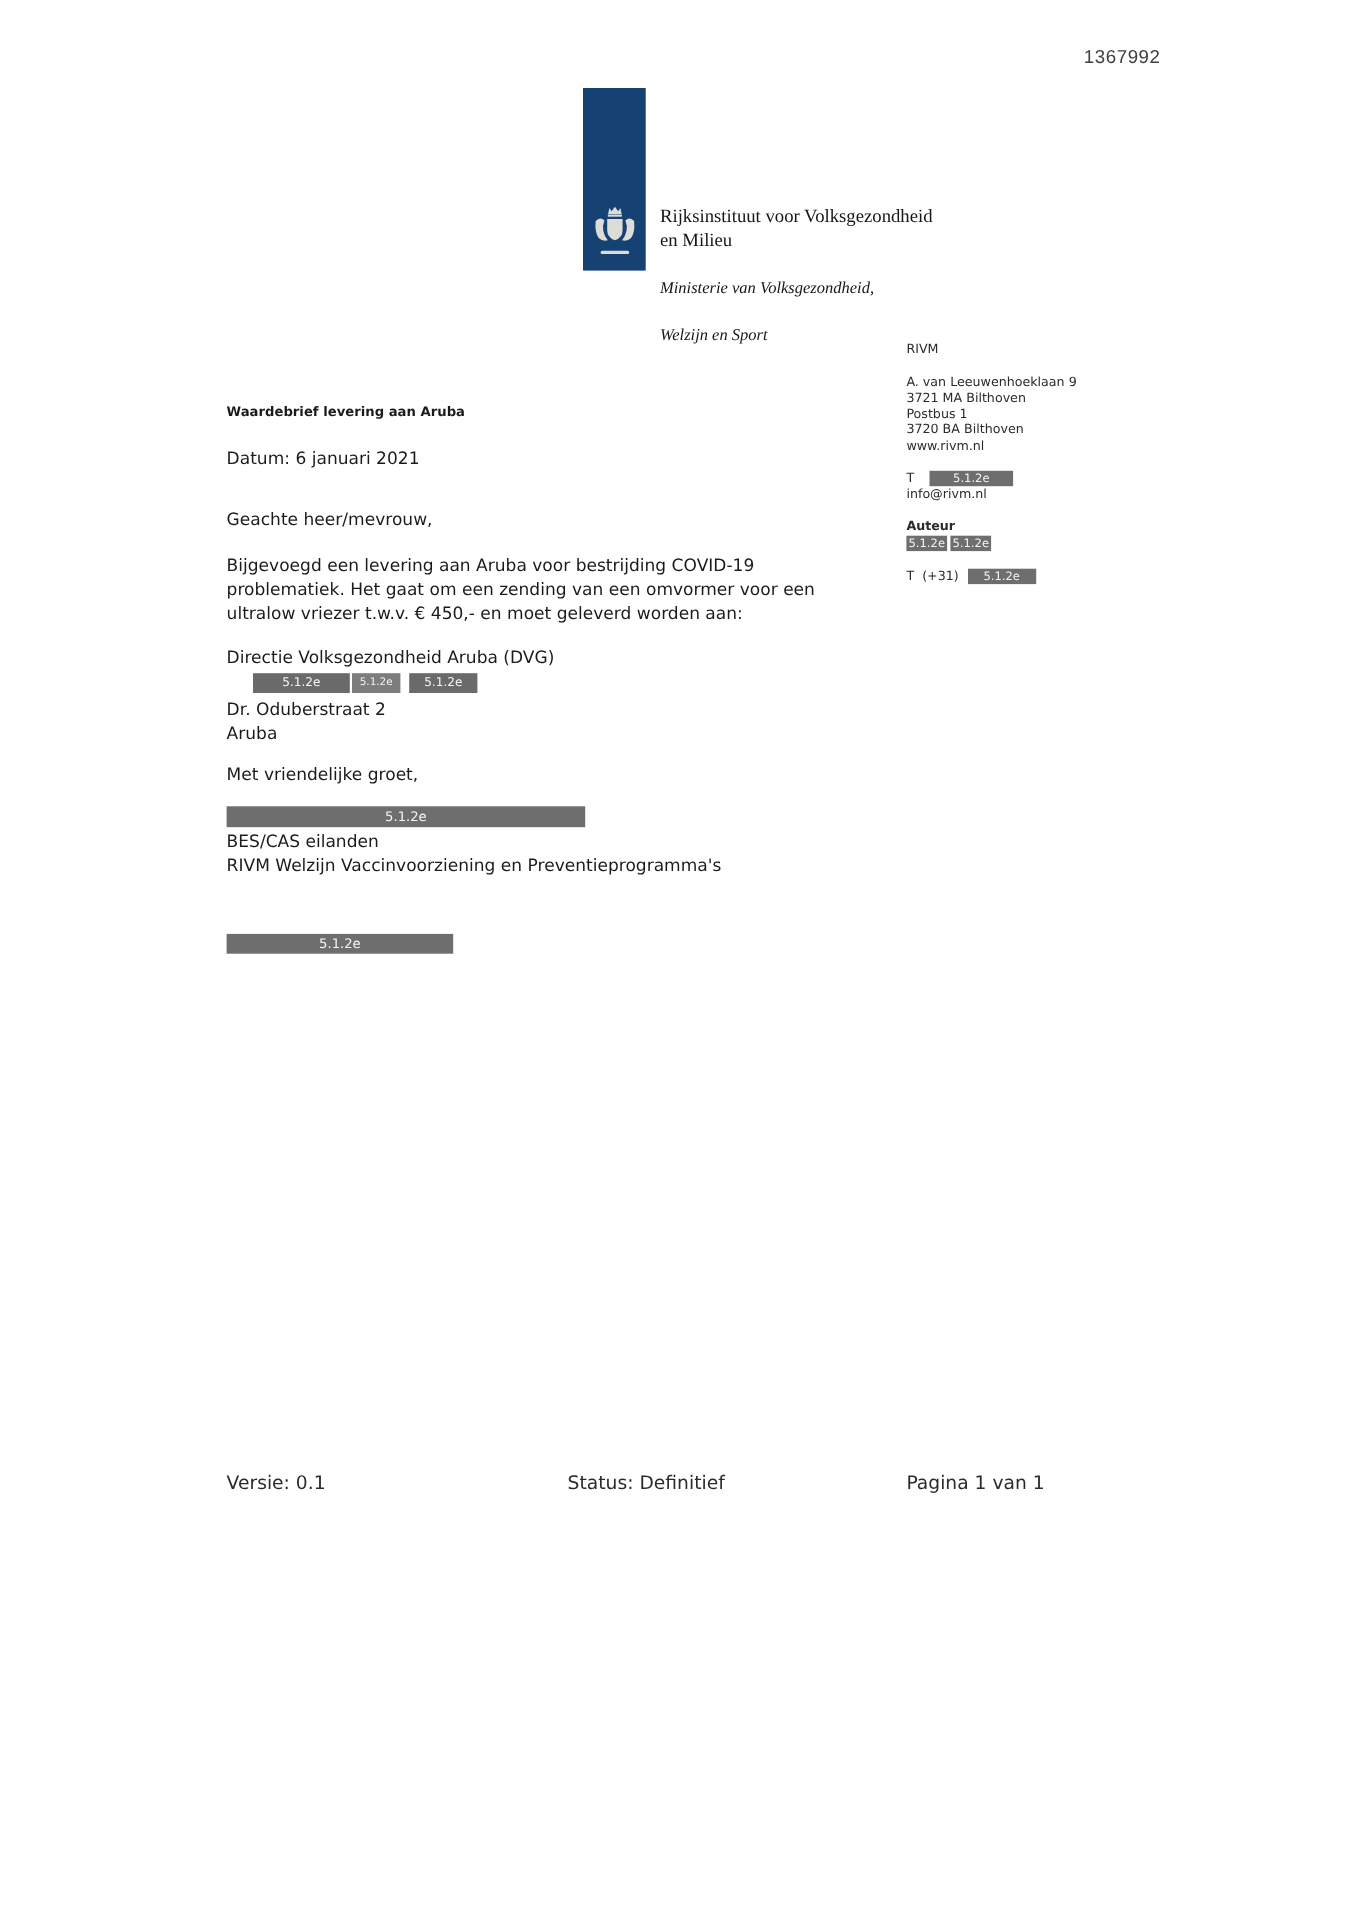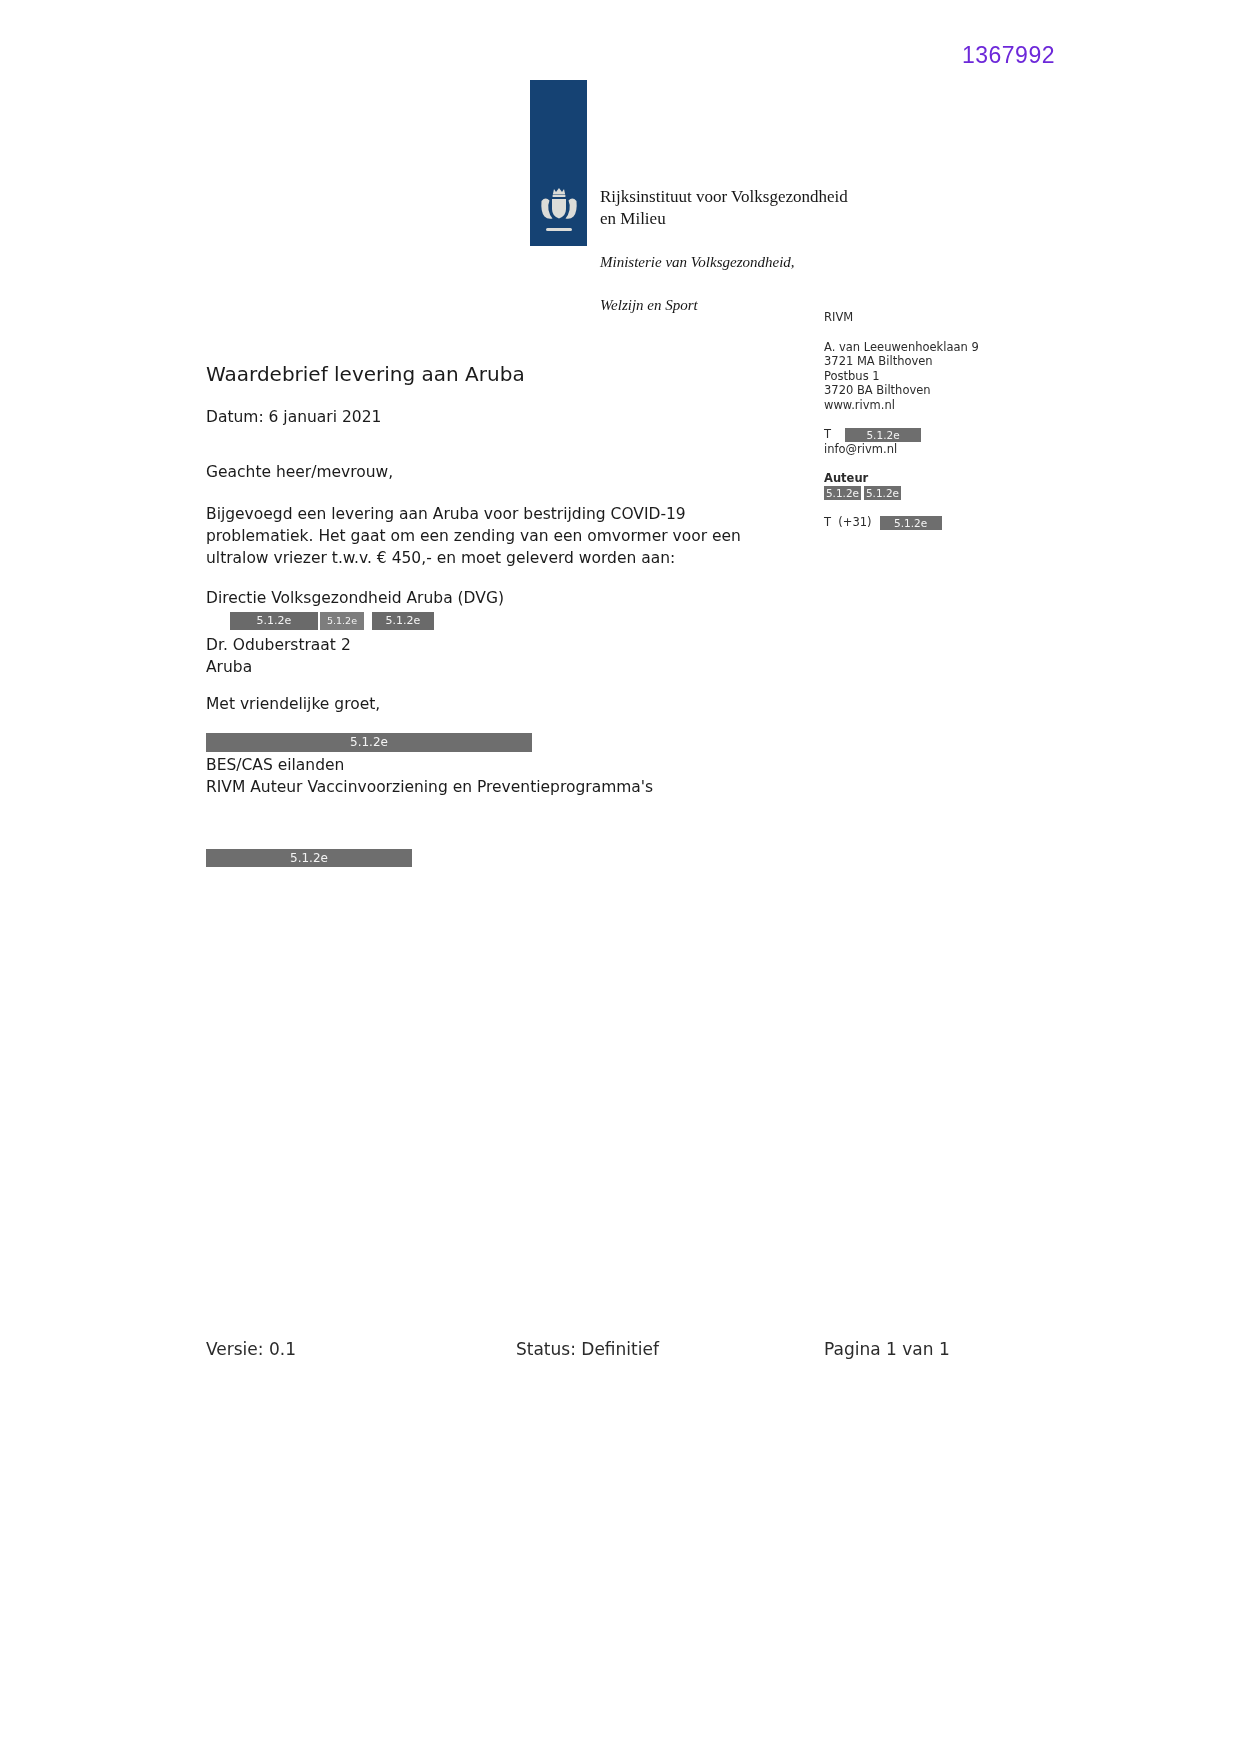--- a/index.html
+++ b/index.html
@@ -6,21 +6,21 @@
   html,body { background:#ffffff; }
   .page {
     position:relative; width:1241px; height:1754px; margin:0 auto;
     background:#ffffff; overflow:hidden;
     font-family:"DejaVu Sans","Liberation Sans",sans-serif; color:#1c1c1c;
   }
 
   
   .doc-number {
     position:absolute; top:42px; left:870px; width:185px; text-align:right;
-    font-family:"Liberation Sans",sans-serif; font-size:23px; color:#6d28d9;
+    font-family:"Liberation Sans",sans-serif; font-size:17px; color:#404040;
     letter-spacing:0.5px;
   }
 
   
   .ribbon {
     position:absolute; left:530px; top:80px; width:57px; height:166px;
     background:#154273;
   }
   .crest { position:absolute; left:50%; bottom:12px; transform:translateX(-50%); }
 
@@ -49,21 +49,21 @@
   }
   .redact.sm { width:37px; margin-right:3px; }
   .redact.phone1 { width:76px; margin-left:14px; }
   .redact.phone2 { width:62px; margin-left:8px; }
 
   
   .letter {
     position:absolute; left:206px; top:364px; width:640px;
     font-size:15.5px; color:#1b1b1b;
   }
-  .letter .title { font-weight:normal; font-size:20px; line-height:20px; }
+  .letter .title { font-weight:bold; font-size:12px; line-height:20px; }
   .letter .date { margin-top:23px; line-height:20px; }
   .letter .salutation { margin-top:35px; line-height:20px; }
   .letter .para { margin-top:21px; }
   .letter .para div { line-height:22px; }
   .letter .recipient { margin-top:19px; line-height:20px; }
 
   .redaction-row { margin-top:3px; height:19px;margin-left:24px; }
   .redaction-row .redact { height:18px; line-height:18px; font-size:11px; }
   .redaction-row .r1 { width:88px; background:#6a6a6a; }
   .redaction-row .r2 { width:44px; background:#7d7d7d; font-size:9.5px; margin-left:2px; }
@@ -170,21 +170,21 @@
       <div>Dr. Oduberstraat 2</div>
       <div>Aruba</div>
     </div>
 
     <div class="closing">Met vriendelijke groet,</div>
 
     <div class="sig-redact">5.1.2e</div>
 
     <div class="sig-lines">
       <div>BES/CAS eilanden</div>
-      <div>RIVM Auteur Vaccinvoorziening en Preventieprogramma's</div>
+      <div>RIVM Welzijn Vaccinvoorziening en Preventieprogramma's</div>
     </div>
 
     <div class="bottom-redact">5.1.2e</div>
   </div>
 
   <div class="footer-item footer-versie">Versie: 0.1</div>
   <div class="footer-item footer-status">Status: Definitief</div>
   <div class="footer-item footer-pagina">Pagina 1 van 1</div>
 
 </div>

